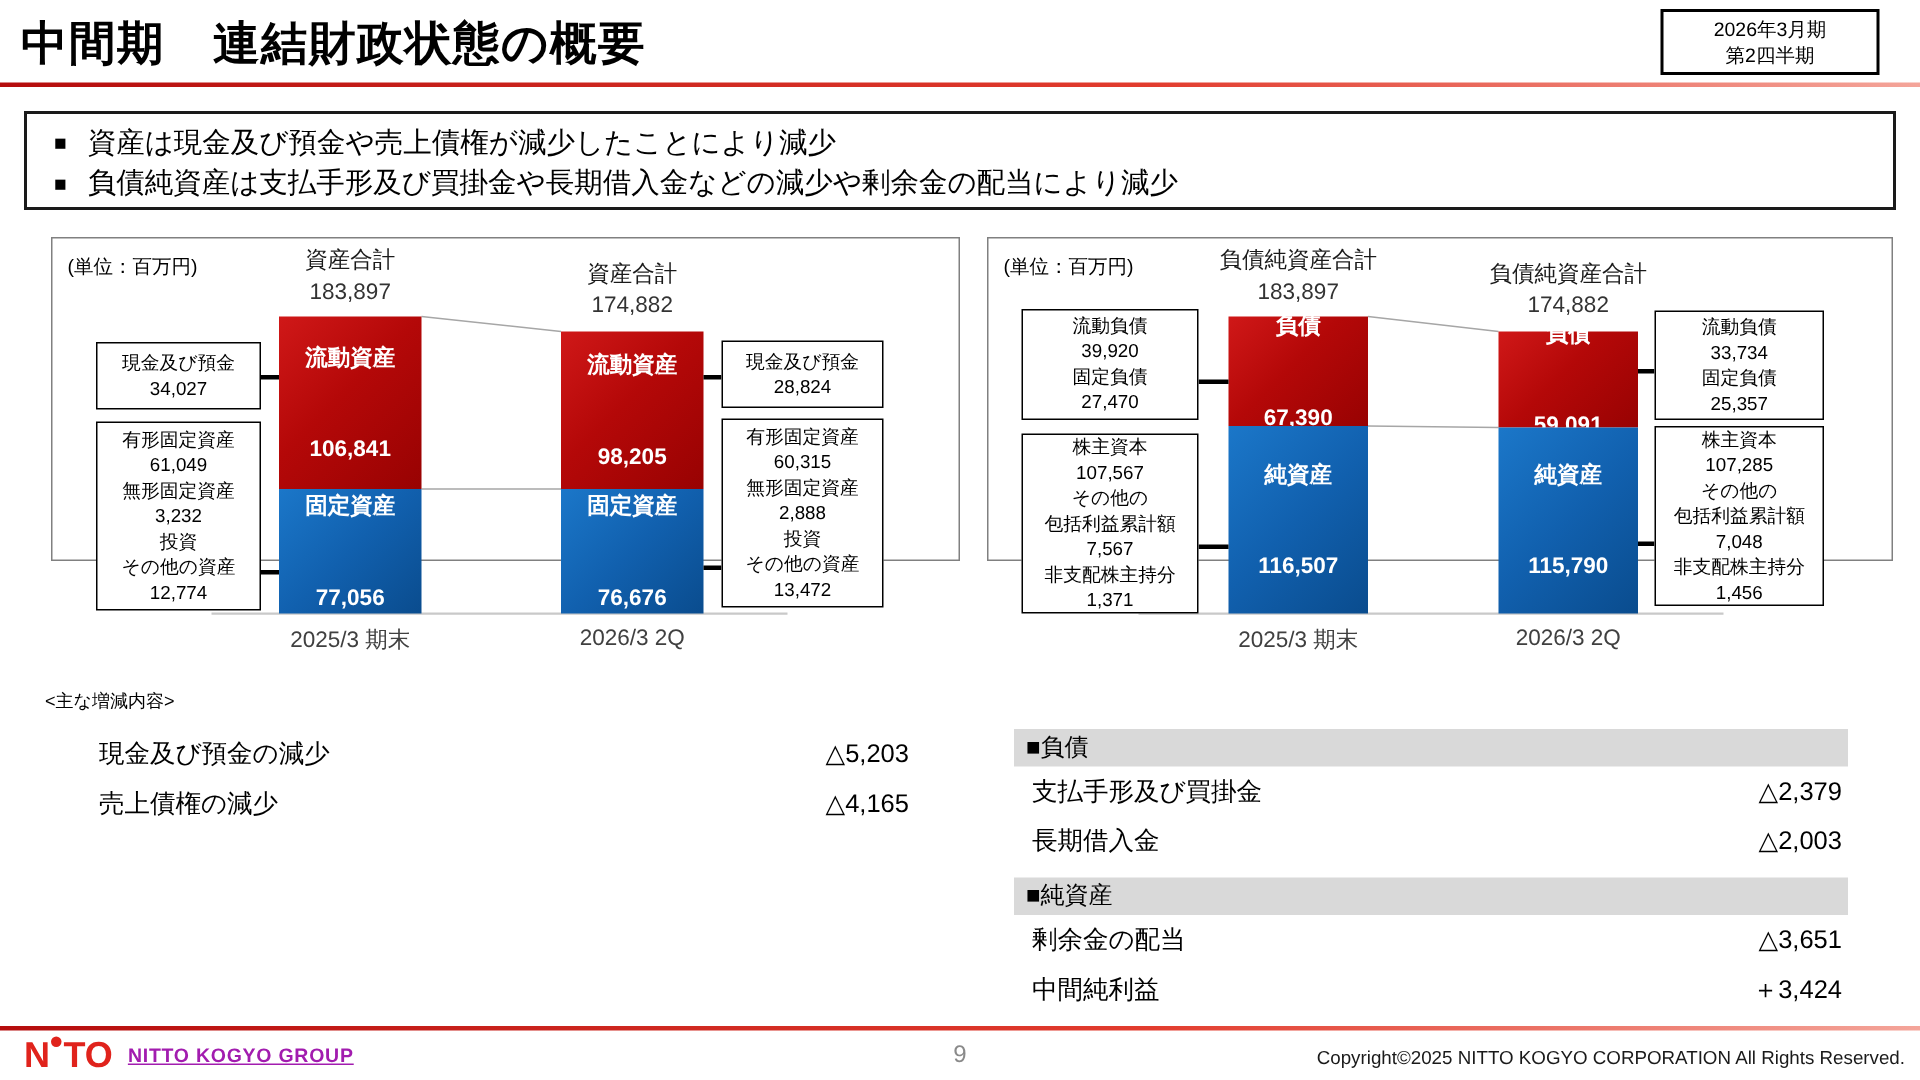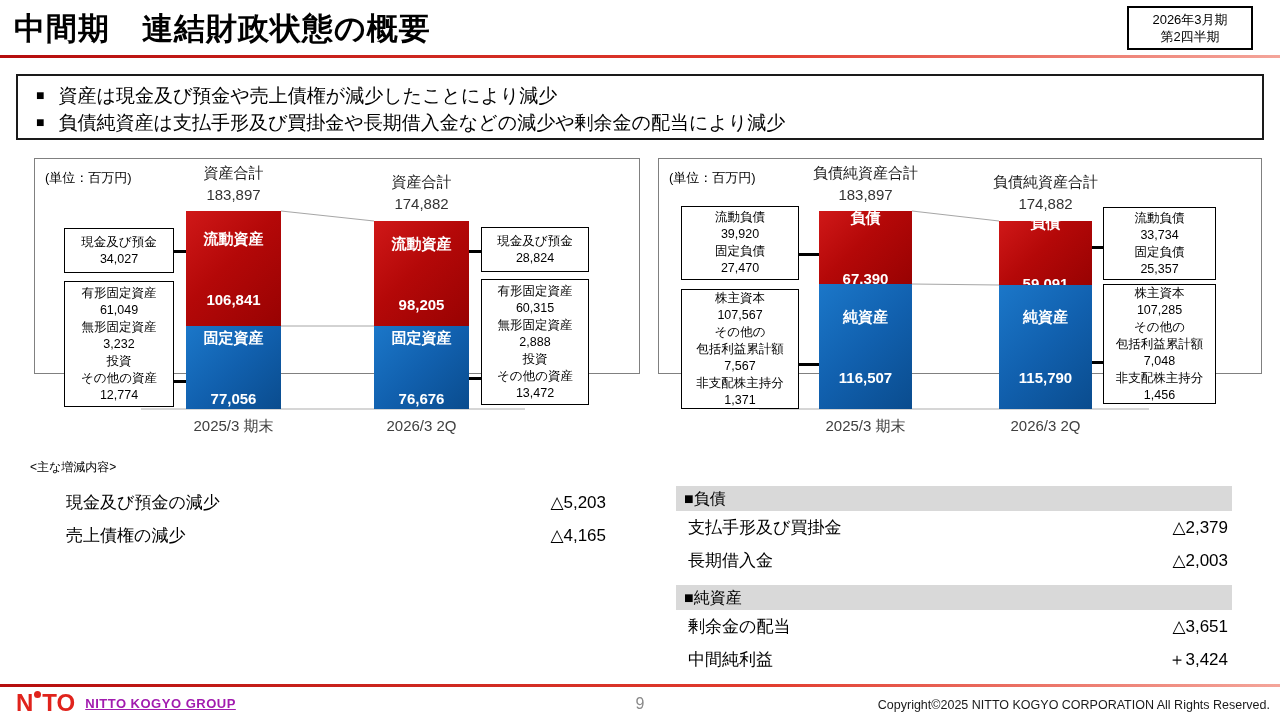--- a/index.html
+++ b/index.html
@@ -4,21 +4,21 @@
 <style>
   * { margin:0; padding:0; box-sizing:border-box; }
   html,body { width:1280px; height:720px; background:#fff; overflow:hidden;
     font-family:"Liberation Sans","DejaVu Sans",sans-serif; }
   .slide { position:relative; width:1280px; height:720px; background:#fff; }
 
   
   .page-title { position:absolute; left:14px; top:8px; font-size:31px; font-weight:bold; color:#000; letter-spacing:1px; }
   .title-rule { position:absolute; left:0; top:55px; width:1280px; height:3px;
     background:linear-gradient(to right,#b50d0d,#e23c2e 60%,#f4a59a); }
-  .period-box { position:absolute; right:27px; top:6px; width:126px; border:2px solid #000;
+  .period-box { position:absolute; right:27px; top:6px; width:146px; border:2px solid #000;
     text-align:center; font-size:13px; line-height:17px; padding:3px 2px; color:#000; }
 
   
   .summary-box { position:absolute; left:16px; top:74px; width:1248px; height:66px;
     border:2px solid #1a1a1a; padding:6px 0 0 18px; }
   .bullet-line { font-size:19px; color:#000; line-height:27px; display:flex; align-items:center; }
   .bullet-line .sq { font-size:14px; margin-right:14px; }
 
   
   .chart-box { position:absolute; top:158px; width:606px; height:216px; border:1px solid #808080; background:#fff; }

